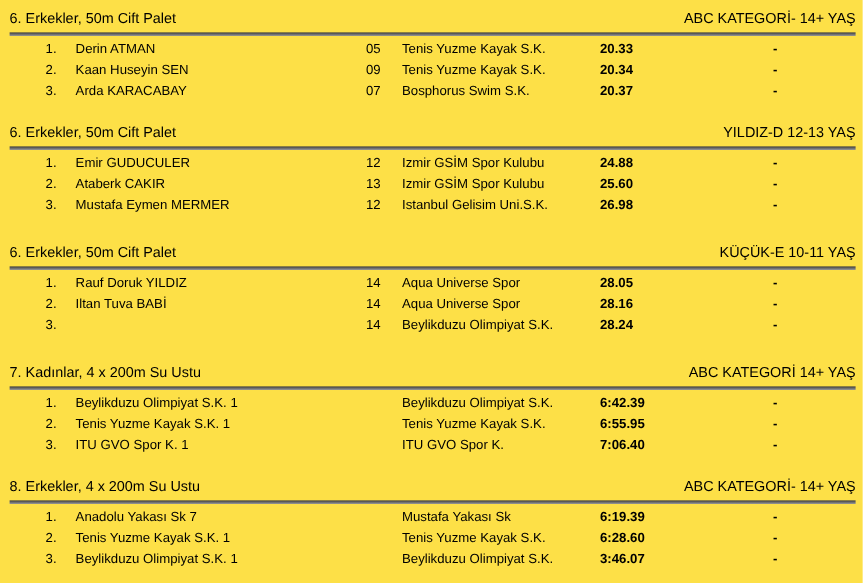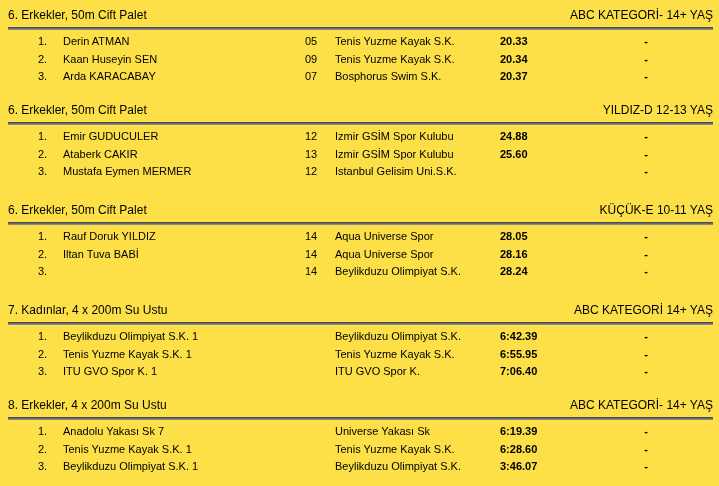--- a/index.html
+++ b/index.html
@@ -86,20 +86,21 @@
         <span class="c c-birth">13</span>
         <span class="c c-club">Izmir GSİM Spor Kulubu</span>
         <span class="c c-time">25.60</span>
         <span class="c c-pts">-</span>
       </div>
       <div class="row">
         <span class="c c-rank">3.</span>
         <span class="c c-name">Mustafa Eymen MERMER</span>
         <span class="c c-birth">12</span>
         <span class="c c-club">Istanbul Gelisim Uni.S.K.</span>
+        <span class="c c-time">26.98</span>
         <span class="c c-pts">-</span>
       </div>
     </div>
   </section>
 
   <section class="sec" style="top:203px">
     <div class="sec-head">
       <span class="sec-title">6. Erkekler, 50m Cift Palet</span>
       <span class="sec-cat">KÜÇÜK-E 10-11 YAŞ</span>
     </div>
@@ -169,21 +170,21 @@
     <div class="sec-head">
       <span class="sec-title">8. Erkekler, 4 x 200m Su Ustu</span>
       <span class="sec-cat">ABC KATEGORİ- 14+ YAŞ</span>
     </div>
     <div class="sec-rule"></div>
     <div class="sec-rows">
       <div class="row">
         <span class="c c-rank">1.</span>
         <span class="c c-name">Anadolu Yakası Sk 7</span>
         <span class="c c-birth"></span>
-        <span class="c c-club">Universe Yakası Sk</span>
+        <span class="c c-club">Mustafa Yakası Sk</span>
         <span class="c c-time">6:19.39</span>
         <span class="c c-pts">-</span>
       </div>
       <div class="row">
         <span class="c c-rank">2.</span>
         <span class="c c-name">Tenis Yuzme Kayak S.K. 1</span>
         <span class="c c-birth"></span>
         <span class="c c-club">Tenis Yuzme Kayak S.K.</span>
         <span class="c c-time">6:28.60</span>
         <span class="c c-pts">-</span>

